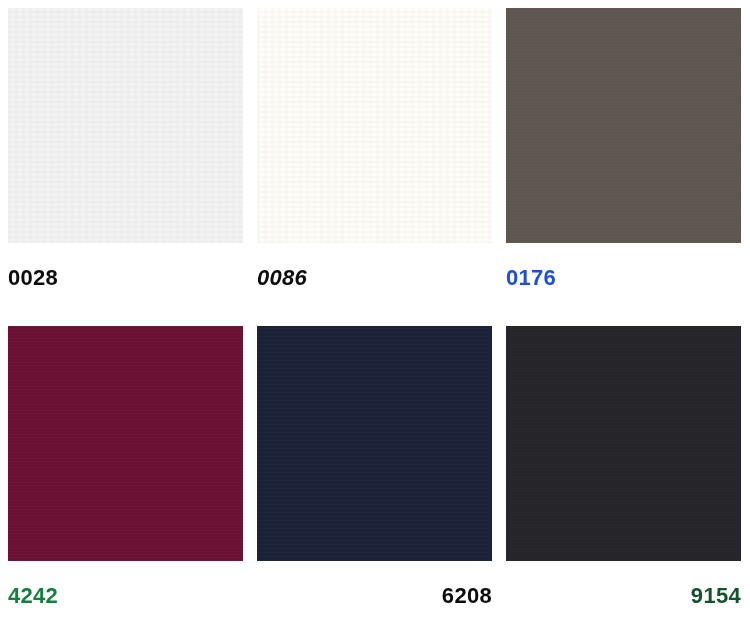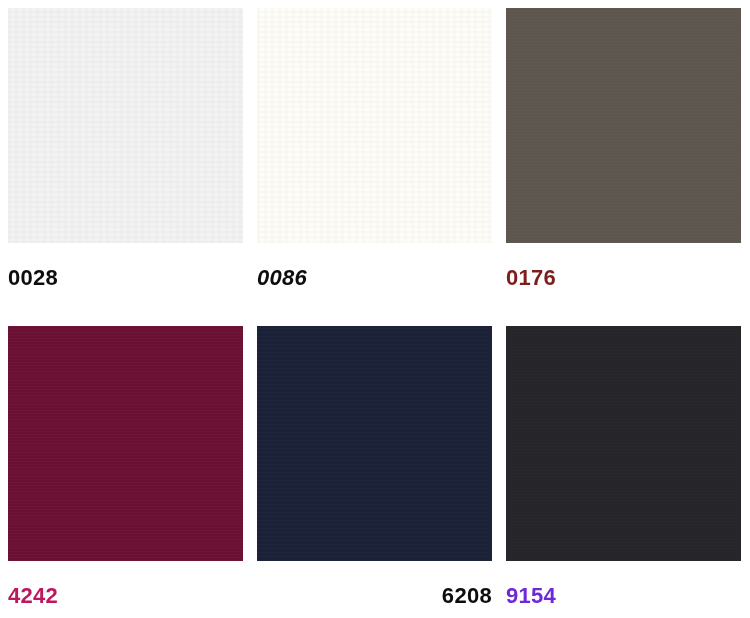--- a/index.html
+++ b/index.html
@@ -121,31 +121,31 @@
   <div class="swatch" style="background-color: rgb(253, 252, 247);">
     <div class="tex mottle"></div>
   </div>
 
   <div class="swatch" style="background-color: rgb(94, 87, 80);">
     <div class="tex flat"></div>
   </div>
 
   <div class="swatch-label" style="color: rgb(13, 13, 13);">0028</div>
   <div class="swatch-label" style="color: rgb(13, 13, 13); font-style: italic;">0086</div>
-  <div class="swatch-label" style="color: #7f1d1d;">0176</div>
+  <div class="swatch-label" style="color: #1d4ed8;">0176</div>
 
   <div class="swatch" style="background-color: rgb(108, 17, 52);">
     <div class="tex weave"></div>
   </div>
 
   <div class="swatch" style="background-color: rgb(27, 34, 56);">
     <div class="tex weave-soft"></div>
   </div>
 
   <div class="swatch" style="background-color: rgb(38, 38, 42);">
     <div class="tex flat"></div>
   </div>
 
-  <div class="swatch-label" style="color: #be185d;">4242</div>
+  <div class="swatch-label" style="color: #15803d;">4242</div>
   <div class="swatch-label" style="color: rgb(13, 13, 13); text-align: right;">6208</div>
-  <div class="swatch-label" style="color: #6d28d9;">9154</div>
+  <div class="swatch-label" style="color: #14532d; text-align: right;">9154</div>
 
 </div>
 
 </body></html>

